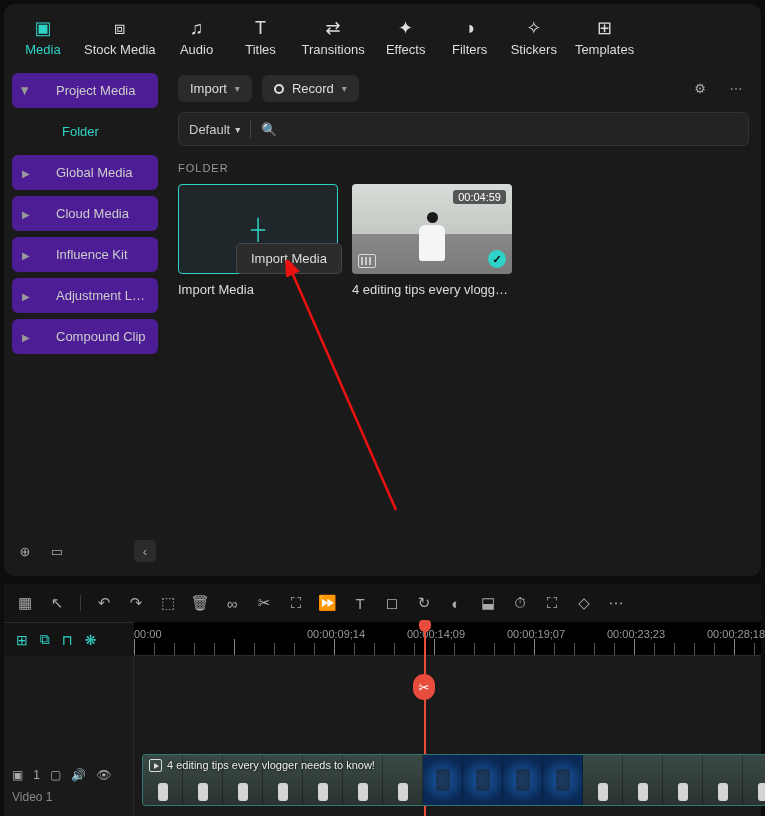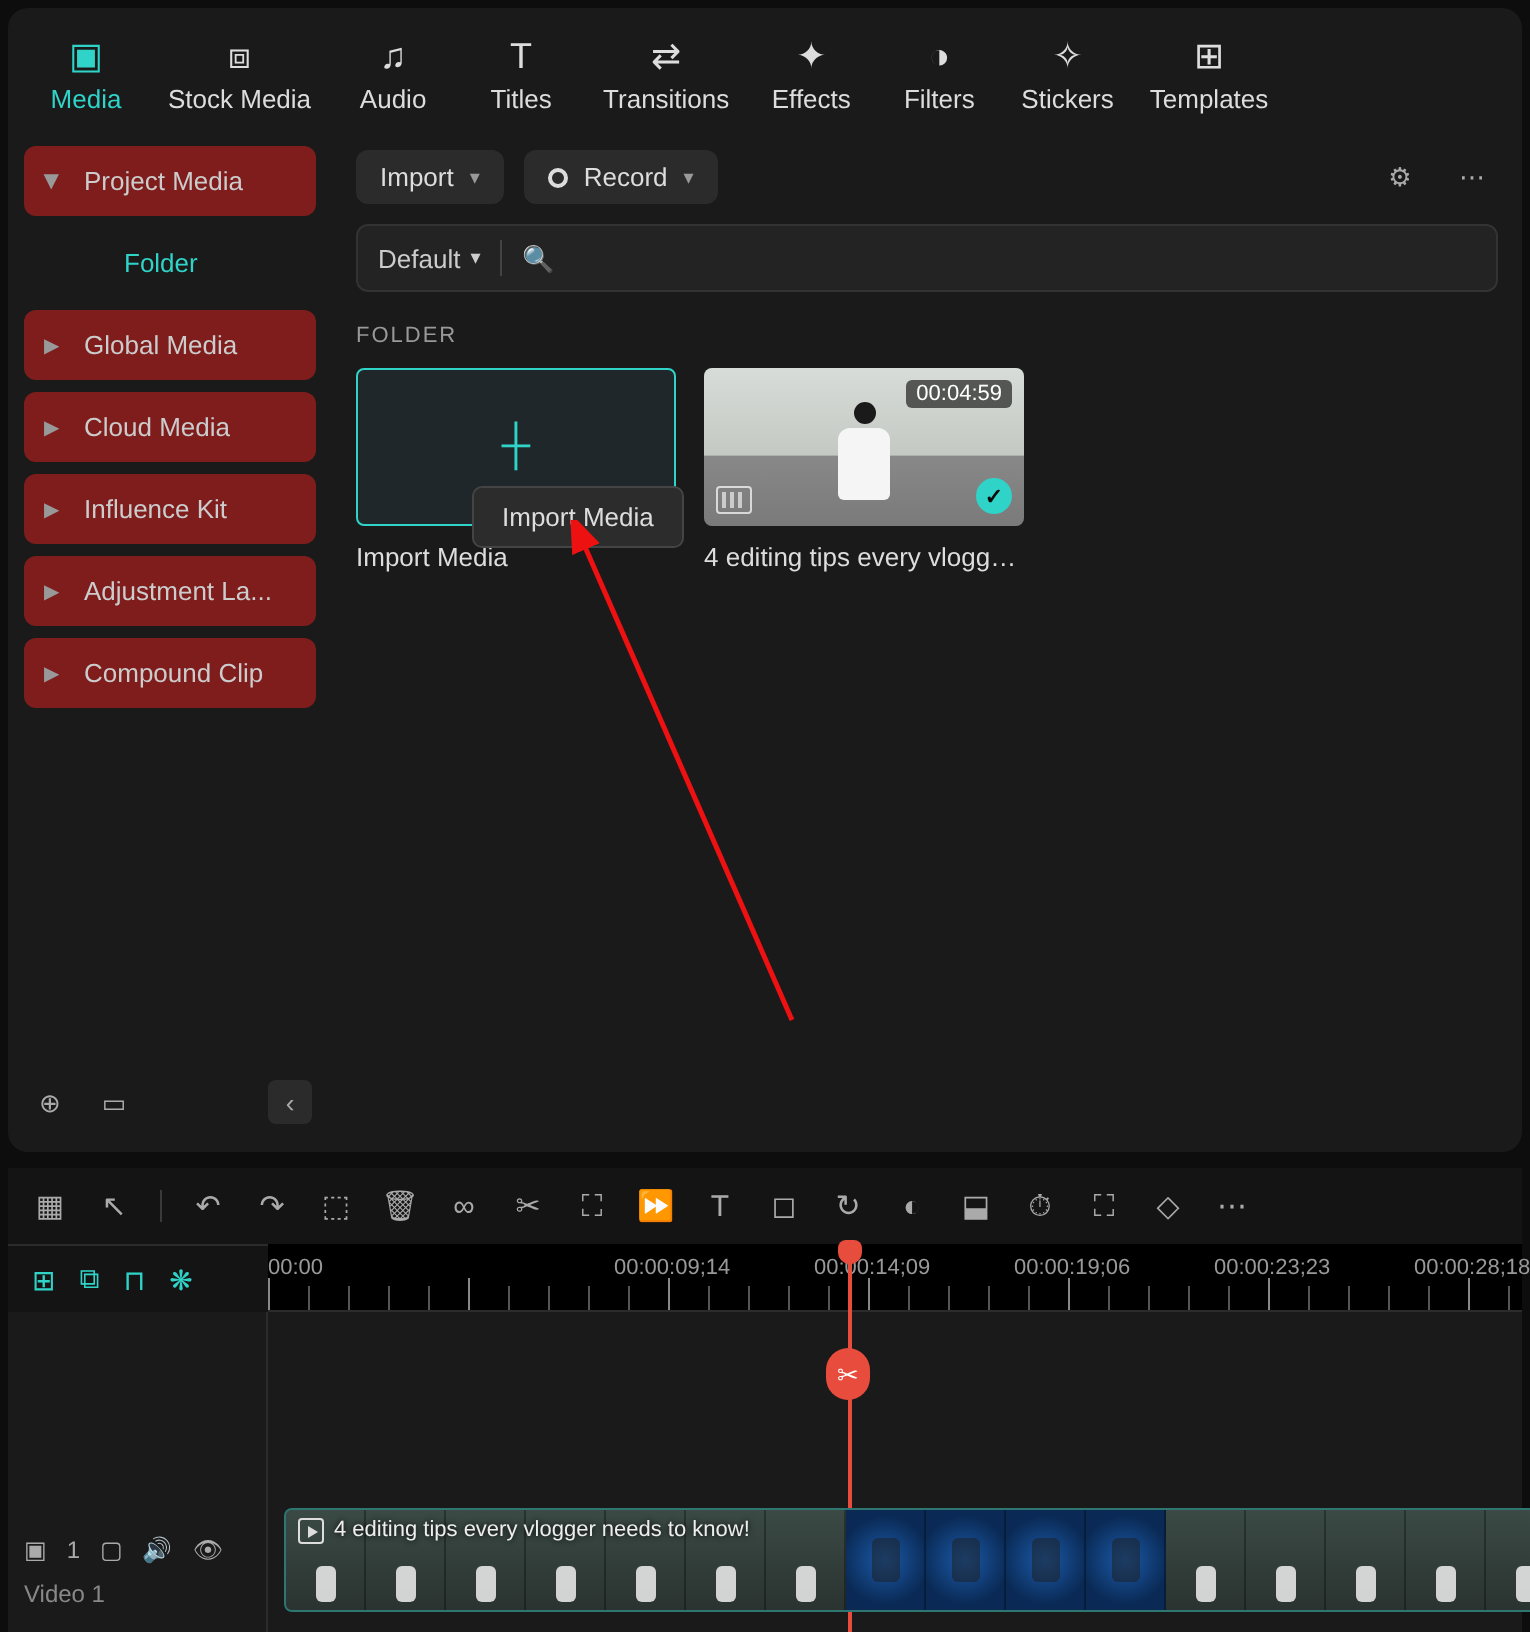--- a/index.html
+++ b/index.html
@@ -11,21 +11,21 @@
 .top-tabs { display: flex; align-items: center; padding: 10px 8px 4px; gap: 2px; background: #1a1a1a; border-radius: 10px 10px 0 0; margin: 4px 4px 0; }
 .top-tab { display: flex; flex-direction: column; align-items: center; gap: 4px; padding: 4px 8px; cursor: pointer; color: #ddd; font-size: 13px; min-width: 62px; }
 .top-tab.active { color: #2fd3c7; }
 .top-tab .ico { font-size: 18px; height: 20px; display:flex;align-items:center;justify-content:center; }
 
 
 .main { display: flex; flex: 1; background: #1a1a1a; margin: 0 4px; border-radius: 0 0 10px 10px; overflow: hidden; }
 
 
 .sidebar { width: 162px; padding: 8px; display: flex; flex-direction: column; gap: 6px; }
-.side-item { background: #7f1d1d; border-radius: 6px; padding: 10px 10px 10px 30px; position: relative; cursor: pointer; font-size: 13px; color:#ccc; white-space: nowrap; overflow: hidden; text-overflow: ellipsis; }
+.side-item { background: #4c1d95; border-radius: 6px; padding: 10px 10px 10px 44px; position: relative; cursor: pointer; font-size: 13px; color:#ccc; white-space: nowrap; overflow: hidden; text-overflow: ellipsis; }
 .side-item .chev { position: absolute; left: 10px; top: 50%; transform: translateY(-50%); font-size: 10px; color:#999; }
 .side-item.expanded .chev { transform: translateY(-50%) rotate(90deg); }
 .side-sub { padding: 10px 10px 10px 50px; color: #2fd3c7; cursor: pointer; font-size: 13px; }
 .sidebar-footer { margin-top: auto; display: flex; align-items: center; gap: 10px; padding: 6px 2px; }
 .sidebar-footer .spacer { flex:1; }
 .mini-btn { width: 22px; height: 22px; display:flex;align-items:center;justify-content:center; color:#aaa; cursor:pointer; border-radius:4px; }
 .collapse-btn { background:#2b2b2b; }
 
 
 .content { flex: 1; padding: 10px 12px; display:flex; flex-direction:column; position:relative; }
@@ -39,21 +39,21 @@
 .searchbar { margin-top:10px; display:flex; align-items:center; background:#232323; border:1px solid #333; border-radius:6px; height:34px; padding:0 10px; gap:10px; }
 .sort-dd { display:flex; align-items:center; gap:5px; color:#ccc; font-size:13px; cursor:pointer; }
 .divider { width:1px; height:18px; background:#444; }
 .search-input { flex:1; background:transparent; border:none; outline:none; color:#ccc; font-size:13px; }
 .search-input::placeholder { color:#777; }
 
 .section-label { margin:16px 0 10px; font-size:11px; letter-spacing:1px; color:#999; }
 
 .grid { display:flex; gap:14px; }
 .tile { width:160px; }
-.thumb { width:160px; height:79px; border-radius:4px; position:relative; overflow:hidden; background:#333; }
+.thumb { width:160px; height:90px; border-radius:4px; position:relative; overflow:hidden; background:#333; }
 .thumb.import { border:1.5px solid #2fd3c7; background:#20272a; display:flex; align-items:center; justify-content:center; cursor:pointer; }
 .plus { color:#2fd3c7; font-size:20px; font-weight:300; }
 .tile-label { margin-top:8px; font-size:13px; color:#ddd; white-space:nowrap; overflow:hidden; text-overflow:ellipsis; }
 .duration { position:absolute; top:6px; right:6px; background:rgba(0,0,0,0.6); color:#fff; font-size:11px; padding:1px 5px; border-radius:3px; }
 .check { position:absolute; bottom:6px; right:6px; width:18px; height:18px; background:#2fd3c7; border-radius:50%; display:flex; align-items:center; justify-content:center; color:#0a0a0a; font-size:11px; font-weight:bold; }
 .clip-ico { position:absolute; bottom:6px; left:6px; width:18px; height:14px; border:1px solid rgba(255,255,255,0.7); border-radius:2px; }
 .clip-ico::after { content:''; position:absolute; left:2px; right:2px; top:2px; bottom:2px; background: repeating-linear-gradient(90deg, rgba(255,255,255,0.6) 0 2px, transparent 2px 4px); }
 .photo { width:100%; height:100%; background: linear-gradient(180deg,#d8dcd8 0%, #c4c9c4 55%, #888 56%, #7a7a7a 100%); position:relative; }
 .person { position:absolute; left:50%; bottom:6px; transform:translateX(-50%); width:30px; height:56px; }
 .person .head { width:11px; height:11px; background:#1a1a1a; border-radius:50%; margin:0 auto; }
@@ -289,21 +289,21 @@
           <span class="ico">❋</span>
         </div>
       </div>
       <div style="flex:1; position:relative;">
         <div class="ruler">
           <div class="ruler-track" style="left:0;">
             <div class="tick-label" style="left:2px;">00:00</div>
             <div class="tick-label" style="left:75px;margin-top:28px;">00:00:04;19</div>
             <div class="tick-label" style="left:175px;">00:00:09;14</div>
             <div class="tick-label" style="left:275px;">00:00:14;09</div>
-            <div class="tick-label" style="left:375px;">00:00:19;06</div>
+            <div class="tick-label" style="left:375px;">00:00:19;07</div>
             <div class="tick-label" style="left:475px;">00:00:23;23</div>
             <div class="tick-label" style="left:575px;">00:00:28;18</div>
             <div class="ticks"></div>
             <div class="ticks-major"></div>
           </div>
         </div>
       </div>
     </div>
 
     <div class="track-area">

